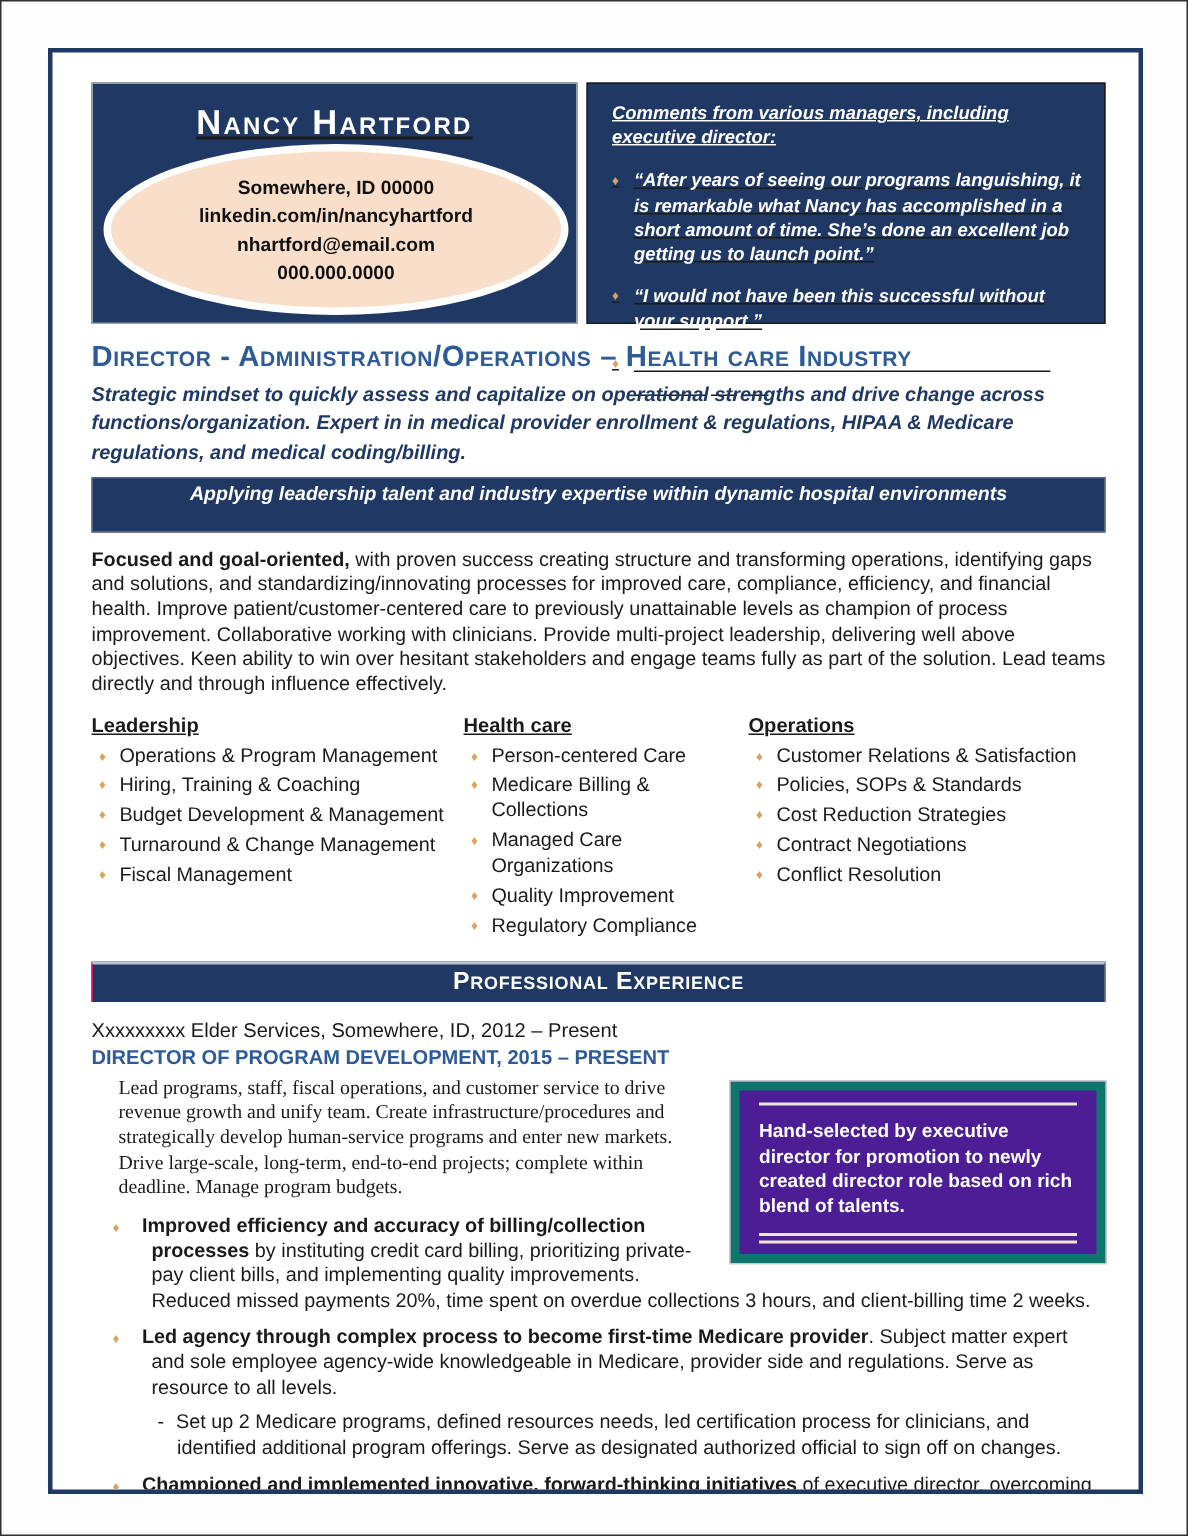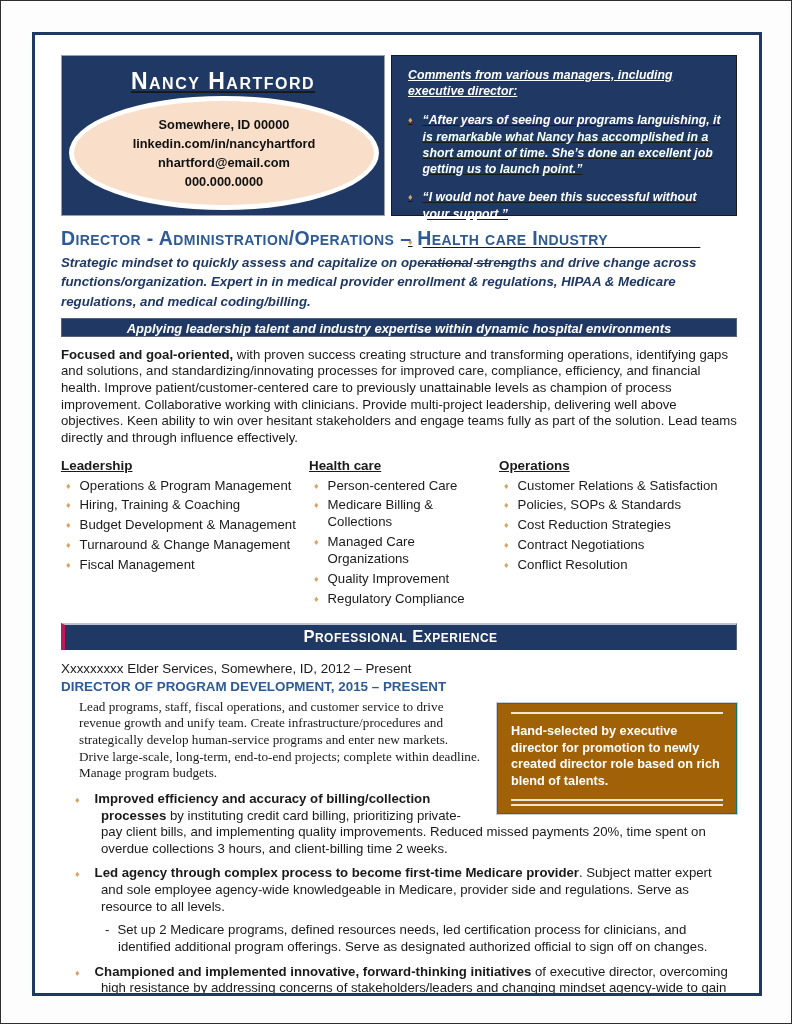--- a/index.html
+++ b/index.html
@@ -46,50 +46,50 @@
     margin-top:11px; text-align:left; color:#2E5B97; font-weight:bold;
     font-variant:small-caps; font-size:19.5px; letter-spacing:0.4px;
   }
   .subheadline {
     margin-top:3px; color:#1F3864; font-weight:bold;
     font-style:italic; font-size:13.3px; line-height:1.45;
   }
   .banner {
     margin-top:7px; background:#1F3864; border:1px solid #55647e;
     color:#fff; font-style:italic; font-weight:bold; text-align:center;
-    font-size:13px; padding:2px 0 0;
+    font-size:13px; padding:2px 0 18px;
   }
 
   
   .summary { margin:10px 0 0; font-size:13.2px; line-height:1.26; }
   .b { font-weight:bold; }
 
   
   .skills-row { display:flex; margin-top:11px; }
   .skill-col-1 { width:248px; flex:none; }
   .skill-col-2 { width:190px; flex:none; }
   .skill-col-3 { flex:1; }
   .skill-head { font-weight:bold; text-decoration:underline; font-size:13.4px; margin-bottom:5px; }
   .skill-item { display:flex; font-size:13.2px; line-height:1.28; margin-bottom:3px; }
   .skill-diamond { color:#D9A25F; font-size:9px; flex:none; margin:3px 9px 0 5px; }
 
   
   .section-banner {
     margin-top:12px; background:#1F3864; border-top:2px solid #bcc3cf;
-    border-left:4px solid #be185d; border-right:1px solid #55647e;
+    border-left:1px solid #be185d; border-right:1px solid #55647e;
     color:#fff; text-align:center; font-variant:small-caps; font-weight:bold;
     font-size:16.5px; letter-spacing:0.5px; padding:2px 0 4px;
   }
 
   
   .company-line { margin-top:11px; font-size:13.4px; }
   .role-title { margin-top:3px; color:#2E5B97; font-weight:bold; font-size:13.4px; }
   .role-body { margin-top:2px; }
   .callout {
-    float:right; width:212px; background:#a16207; border:1px solid #0f766e;
+    float:right; width:212px; background:#4c1d95; border:6px solid #0f766e;
     outline:1px solid #c9ccd2; color:#fff; font-weight:bold;
     font-size:12.7px; line-height:1.32; padding:8px 13px 7px;
     margin:4px 0 10px 16px;
   }
   .callout-rule-top { height:2px; background:#EDE6D8; margin-bottom:9px; }
   .callout-rule-bottom { margin-top:9px; height:3px; border-top:2px solid #EDE6D8; border-bottom:2px solid #EDE6D8; }
   .intro { margin:5px 0 9px; padding-left:18px; font-size:13.2px; line-height:1.26;font-family:Liberation Serif, serif; }
   .bullet { margin:0 0 8px; padding-left:40px; text-indent:-26px; font-size:13.2px; line-height:1.26; }
   .bullet .diamond { color:#D9A25F; font-size:9px; margin-right:15px; }
   .sub-bullet { margin:-1px 0 8px; padding-left:57px; text-indent:-13px; font-size:13.2px; line-height:1.26; }

